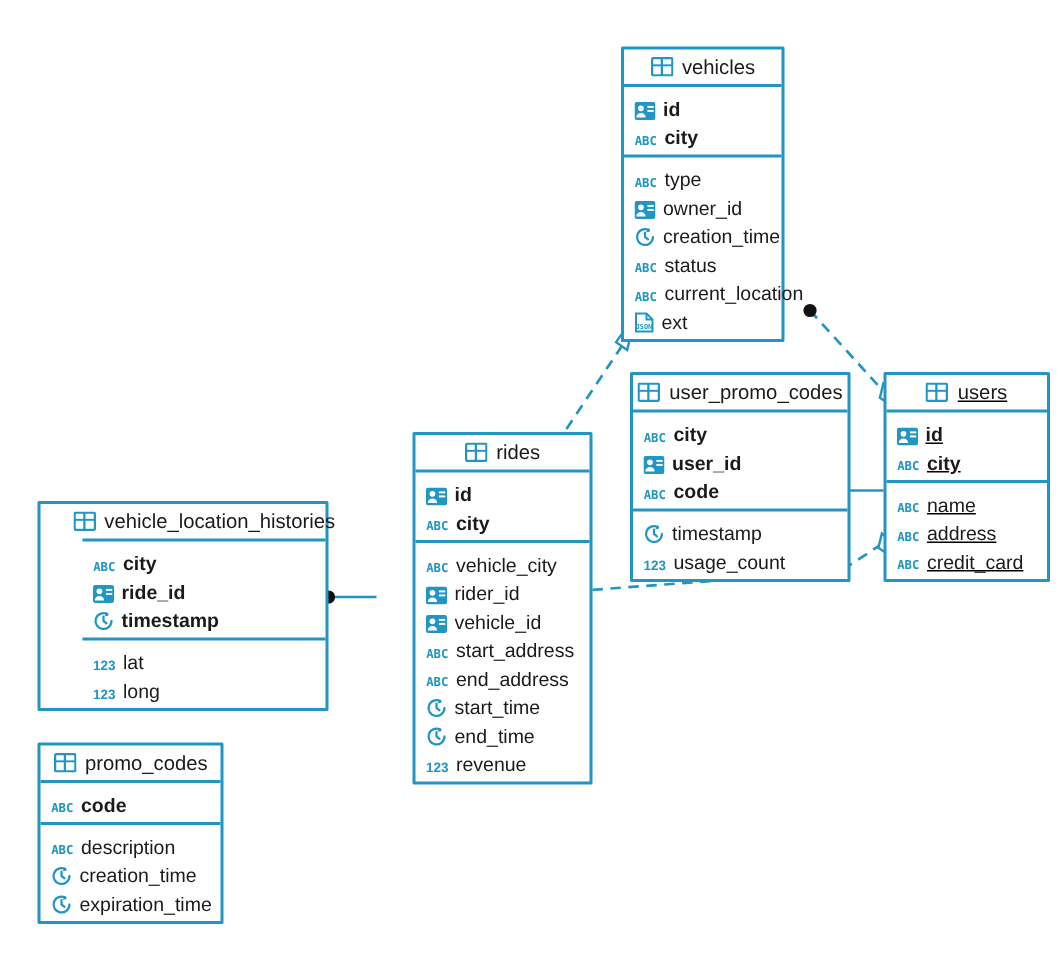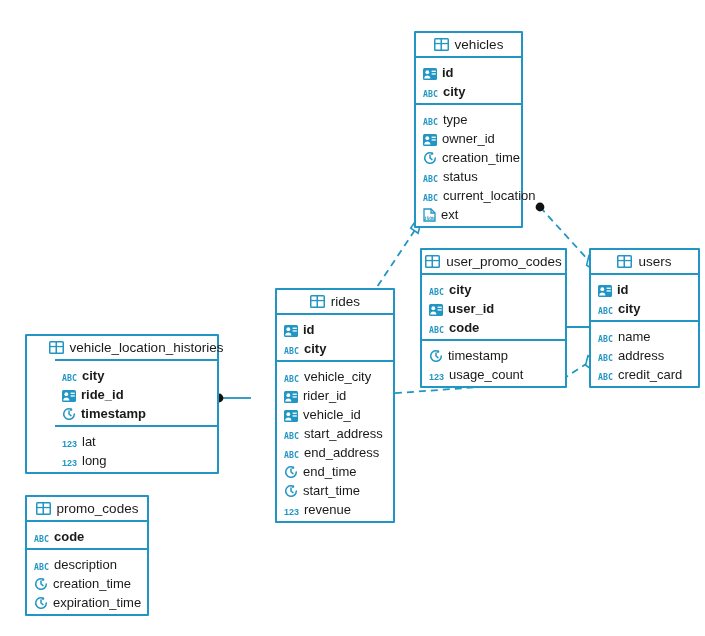--- a/index.html
+++ b/index.html
@@ -232,21 +232,21 @@
           <div class="field">
             <span class="ic">
               <svg width="15" height="11" viewBox="0 0 15 11">
                 <text x="7.5" y="8.7" font-family="Liberation Sans, sans-serif" font-size="9" font-weight="bold" fill="#2196c4" text-anchor="middle">123</text>
               </svg>
             </span>
             <span>usage_count</span>
           </div>
         </div>
       </div>
-      <div class="entity" style="left: 589px; top: 248px; width: 111px;">
+      <div class="entity" style="left: 589px; top: 248px; width: 111px; text-decoration: underline;">
         <div class="entity-header">
           <span class="ic">
             <svg width="15" height="13" viewBox="0 0 15 13">
               <rect x="0" y="0" width="15" height="13" rx="1.5" fill="#2196c4"></rect>
               <rect x="1.5" y="1.5" width="5" height="3.4" fill="#fff"></rect>
               <rect x="8" y="1.5" width="5.5" height="3.4" fill="#fff"></rect>
               <rect x="1.5" y="6.2" width="5" height="5.3" fill="#fff"></rect>
               <rect x="8" y="6.2" width="5.5" height="5.3" fill="#fff"></rect>
             </svg>
           </span>
@@ -386,31 +386,31 @@
             <span>end_address</span>
           </div>
           <div class="field">
             <span class="ic">
               <svg width="14" height="14" viewBox="0 0 14 14">
                 <path d="M12.3 7A5.3 5.3 0 1 1 9.6 2.4" fill="none" stroke="#2196c4" stroke-width="1.5" stroke-linecap="round"></path>
                 <path d="M9.2 1.1l1.1 2.4-2.5.4z" fill="#2196c4"></path>
                 <path d="M7 4.1V7l2 1.6" fill="none" stroke="#2196c4" stroke-width="1.5" stroke-linecap="round"></path>
               </svg>
             </span>
+            <span>start_time</span>
+          </div>
+          <div class="field">
+            <span class="ic">
+              <svg width="14" height="14" viewBox="0 0 14 14">
+                <path d="M12.3 7A5.3 5.3 0 1 1 9.6 2.4" fill="none" stroke="#2196c4" stroke-width="1.5" stroke-linecap="round"></path>
+                <path d="M9.2 1.1l1.1 2.4-2.5.4z" fill="#2196c4"></path>
+                <path d="M7 4.1V7l2 1.6" fill="none" stroke="#2196c4" stroke-width="1.5" stroke-linecap="round"></path>
+              </svg>
+            </span>
             <span>end_time</span>
-          </div>
-          <div class="field">
-            <span class="ic">
-              <svg width="14" height="14" viewBox="0 0 14 14">
-                <path d="M12.3 7A5.3 5.3 0 1 1 9.6 2.4" fill="none" stroke="#2196c4" stroke-width="1.5" stroke-linecap="round"></path>
-                <path d="M9.2 1.1l1.1 2.4-2.5.4z" fill="#2196c4"></path>
-                <path d="M7 4.1V7l2 1.6" fill="none" stroke="#2196c4" stroke-width="1.5" stroke-linecap="round"></path>
-              </svg>
-            </span>
-            <span>start_time</span>
           </div>
           <div class="field">
             <span class="ic">
               <svg width="15" height="11" viewBox="0 0 15 11">
                 <text x="7.5" y="8.7" font-family="Liberation Sans, sans-serif" font-size="9" font-weight="bold" fill="#2196c4" text-anchor="middle">123</text>
               </svg>
             </span>
             <span>revenue</span>
           </div>
         </div>

